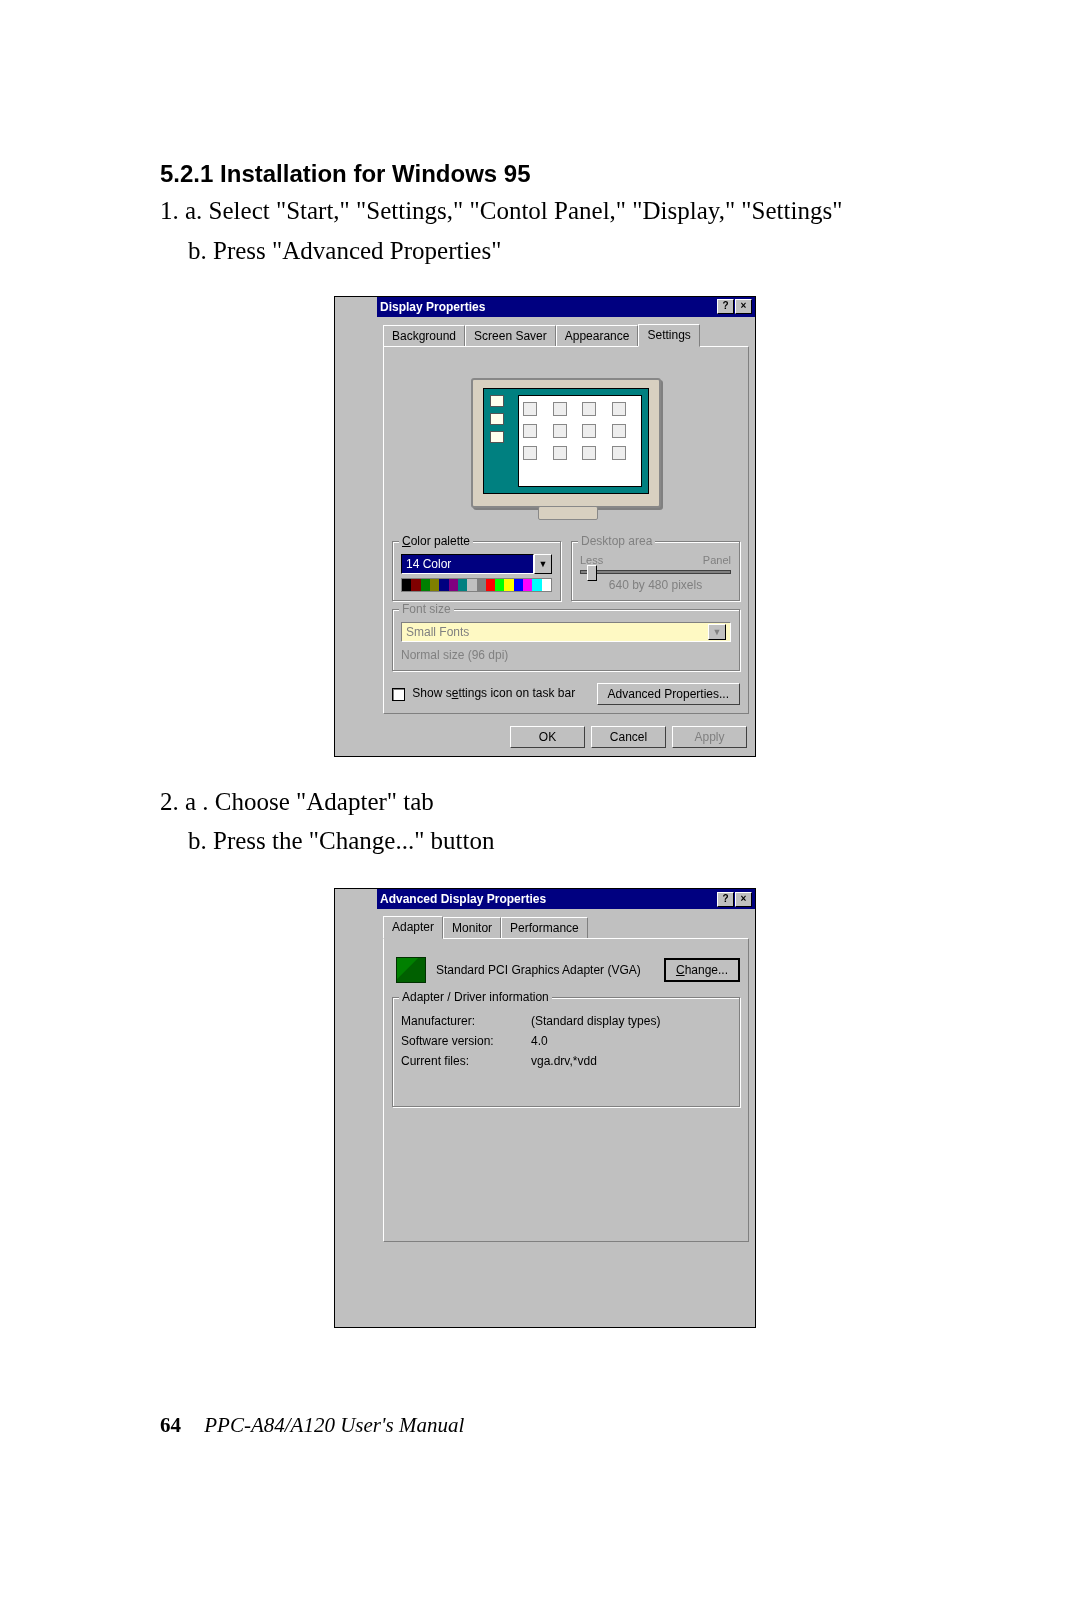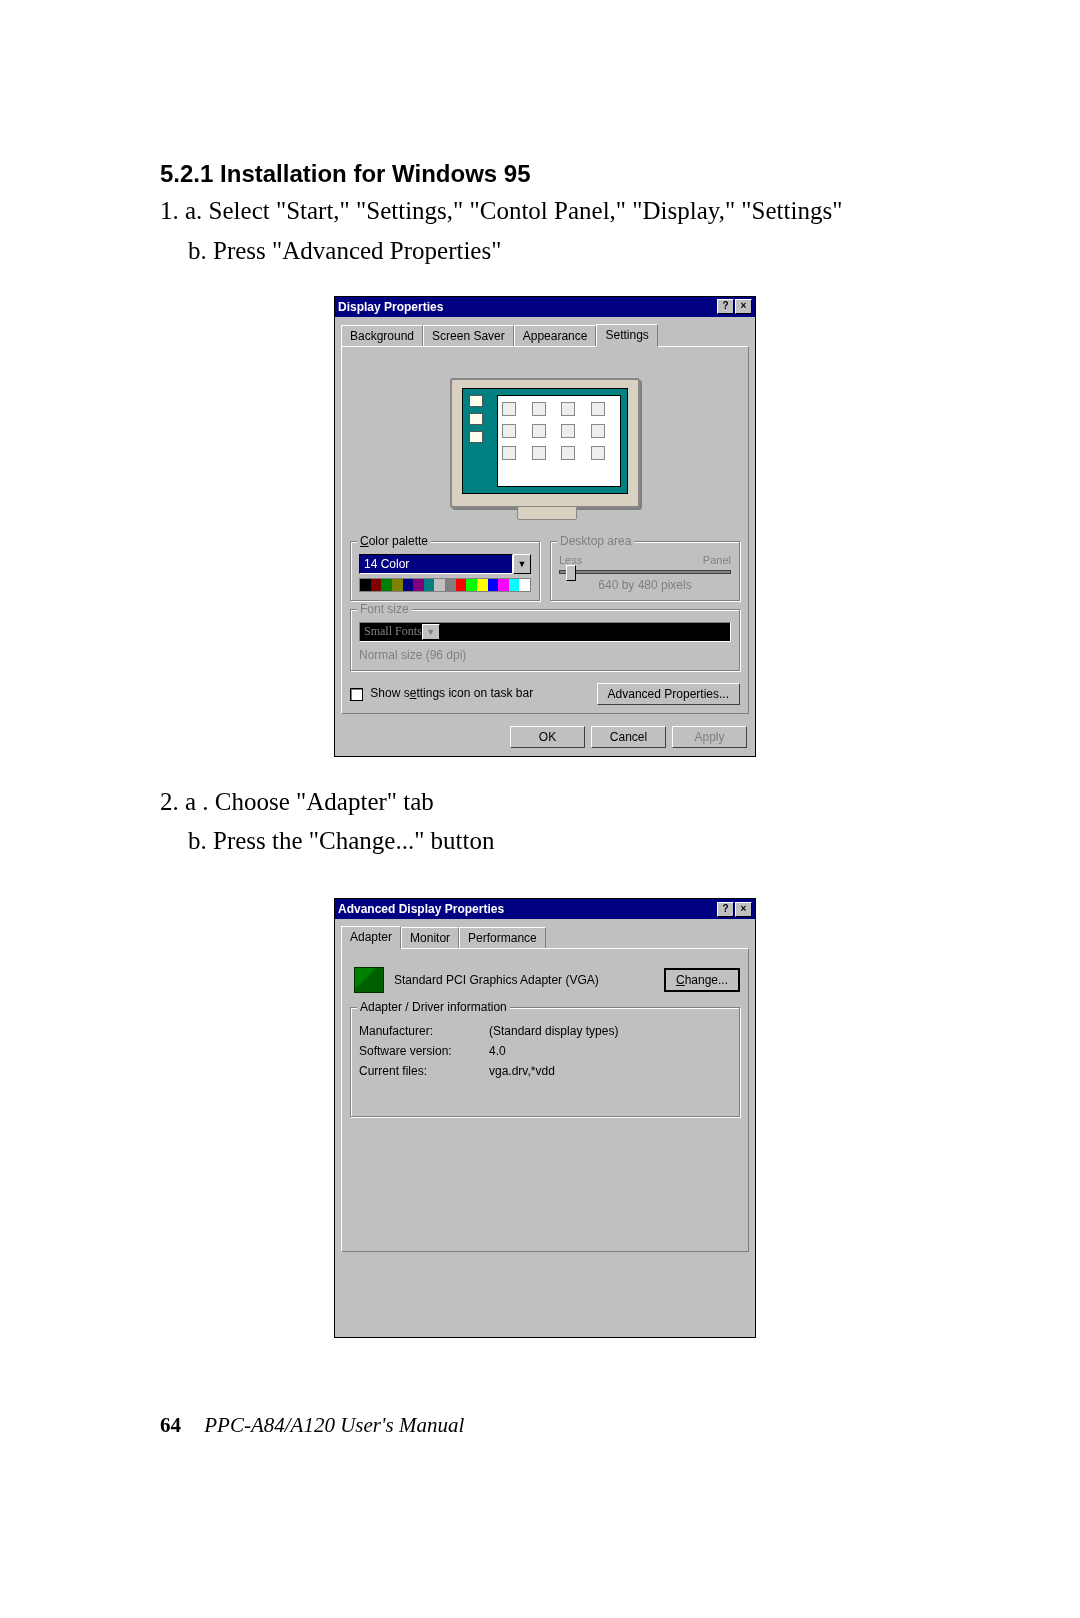--- a/index.html
+++ b/index.html
@@ -30,20 +30,21 @@
   .indent { margin-left: 28px; }
 
   
   .win95-window {
     background: #c0c0c0;
     border: 1px solid #000;
     font-family: "MS Sans Serif", Tahoma, sans-serif;
     font-size: 12px;
     color: #000;
     position: relative;
+    padding-left: 42px;
   }
   .titlebar {
     background: #000080;
     color: #fff;
     display: flex;
     align-items: center;
     justify-content: space-between;
     padding: 2px 3px;
     font-weight: bold;
     font-size: 12px;
@@ -203,32 +204,32 @@
   .slider-thumb {
     position:absolute; left: 6px; top:-6px;
     width:10px; height:16px;
     background:#c0c0c0;
     border-top:1px solid #fff; border-left:1px solid #fff;
     border-right:1px solid #000; border-bottom:1px solid #000;
   }
   .slider-label-row { display:flex; justify-content:space-between; font-size:11px; }
   .font-input {
     width:100%;
-    background:#000000;
+    background:#fef9c3;
     border-top:1px solid #808080;border-left:1px solid #808080;
     border-right:1px solid #fff;border-bottom:1px solid #fff;
     padding:2px 4px; height:20px; font-size:12px;
-    display:flex; align-items:center; font-family:Liberation Serif, serif;
+    display:flex; align-items:center; justify-content:space-between;
   }
   .checkbox95 { width:13px; height:13px; background:#fff; border:1px solid #000; display:inline-block; vertical-align:middle; margin-right:4px; box-shadow: inset 1px 1px 0 #808080; }
   .bottom-row { display:flex; justify-content:space-between; align-items:center; margin-top:12px; }
   .dialog-buttons { display:flex; justify-content:flex-end; gap:6px; padding:6px 8px 8px 0; }
 
   
-  .dialog2-wrap { margin: 34px auto 0 auto; width: 422px; }
+  .dialog2-wrap { margin: 24px auto 0 auto; width: 422px; }
   .adapter-row { display:flex; align-items:center; gap:10px; margin: 10px 0 14px 4px; }
   .adapter-icon {
     width:30px; height:26px;
     background: linear-gradient(135deg,#008000 40%, #006000 41%);
     border:1px solid #003000;
   }
   .change-btn-wrap { margin-left:auto; }
   .default-btn { border:2px solid #000; padding:3px 10px; }
   .info-grid {
     display:grid;

